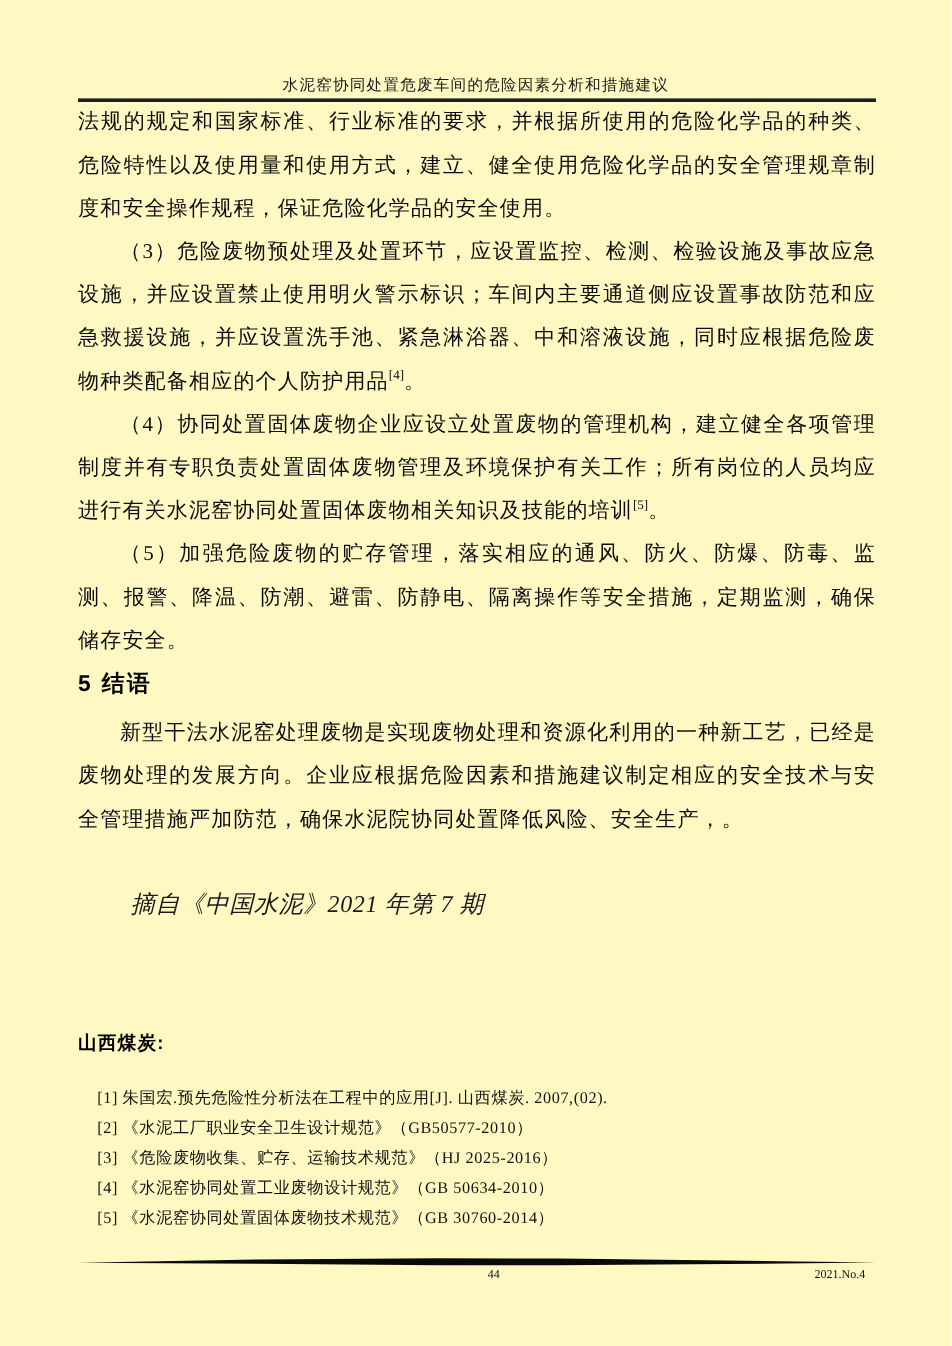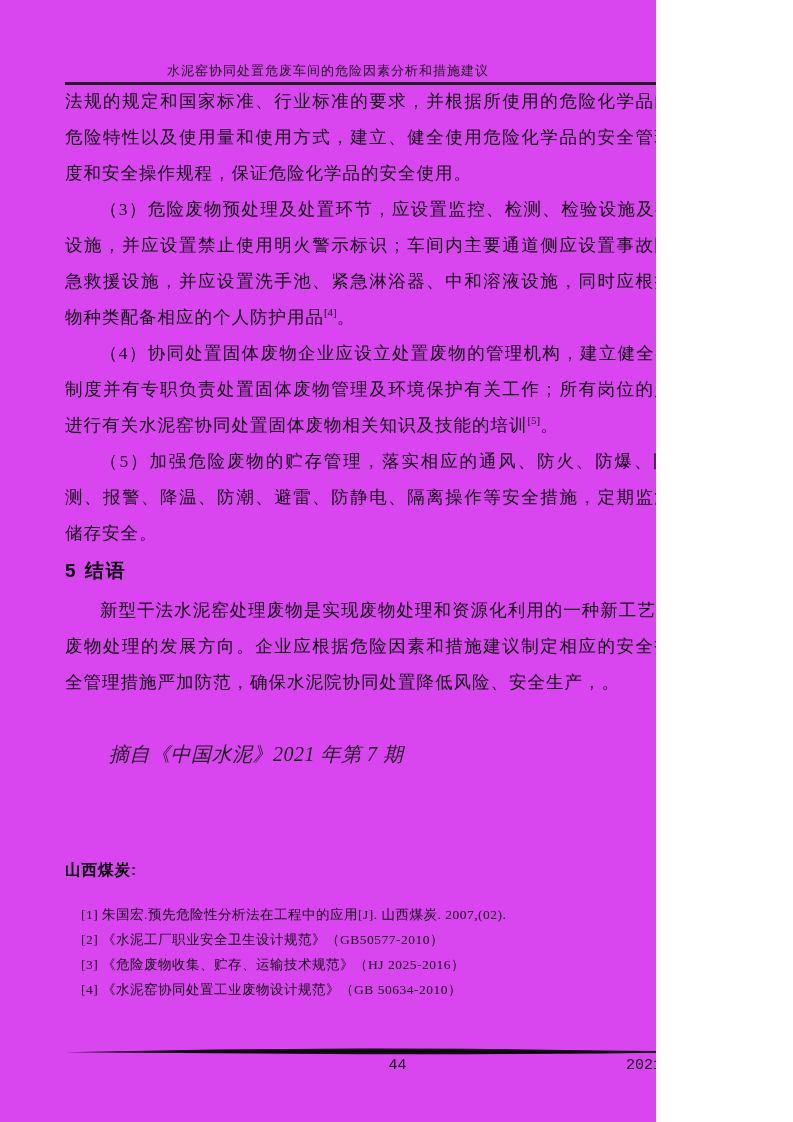--- a/index.html
+++ b/index.html
@@ -2,23 +2,23 @@
 <html><head>
 <meta charset="utf-8">
 <style>
   html, body {
     margin: 0;
     padding: 0;
     background: #ffffff;
   }
   .page {
     position: relative;
-    width: 656px;
+    width: 793px;
     height: 1122px;
-    background: #d946ef;
+    background: #fef9c3;
     overflow: hidden;
     font-family: "Liberation Serif", "DejaVu Serif", serif;
     color: #111111;
   }
   
   .header-title {
     position: absolute;
     top: 62px;
     left: 0;
     width: 100%;
@@ -132,25 +132,25 @@
   .footer-rule {
     position: absolute;
     top: 1048px;
     left: 65px;
     width: 665px;
     height: 7px;
   }
   .footer-row {
     position: absolute;
     top: 1057px;
-    left: 65px;
+    left: 79px;
     width: 665px;
     height: 16px;
-    font-family: Liberation Mono, monospace;
-    font-size: 15px;
+    font-family: Liberation Serif, serif;
+    font-size: 10px;
     color: #111111;
   }
   .footer-page-number {
     position: absolute;
     left: 0;
     width: 100%;
     text-align: center;
   }
   .footer-issue {
     position: absolute;
@@ -178,20 +178,21 @@
   <p class="conclusion">新型干法水泥窑处理废物是实现废物处理和资源化利用的一种新工艺，已经是废物处理的发展方向。企业应根据危险因素和措施建议制定相应的安全技术与安全管理措施严加防范，确保水泥院协同处置降低风险、安全生产，。</p>
 
   <p class="source-note">摘自《中国水泥》2021 年第 7 期</p>
 
   <h3 class="references-heading">山西煤炭:</h3>
   <ul class="references-list">
     <li>[1] 朱国宏.预先危险性分析法在工程中的应用[J]. 山西煤炭. 2007,(02).</li>
     <li>[2] 《水泥工厂职业安全卫生设计规范》（GB50577-2010）</li>
     <li>[3] 《危险废物收集、贮存、运输技术规范》（HJ 2025-2016）</li>
     <li>[4] 《水泥窑协同处置工业废物设计规范》（GB 50634-2010）</li>
+    <li>[5] 《水泥窑协同处置固体废物技术规范》（GB 30760-2014）</li>
   </ul>
 
   <svg class="footer-rule" viewBox="0 0 665 7" preserveAspectRatio="none">
     <polygon fill="#0a0a0a" points="0,4.2 150,1.6 300,0.6 400,0.8 540,2.4 665,4.0 540,5.4 400,6.3 300,6.3 150,5.2"></polygon>
   </svg>
   <div class="footer-row">
     <div class="footer-page-number">44</div>
     <div class="footer-issue">2021.No.4</div>
   </div>
 

